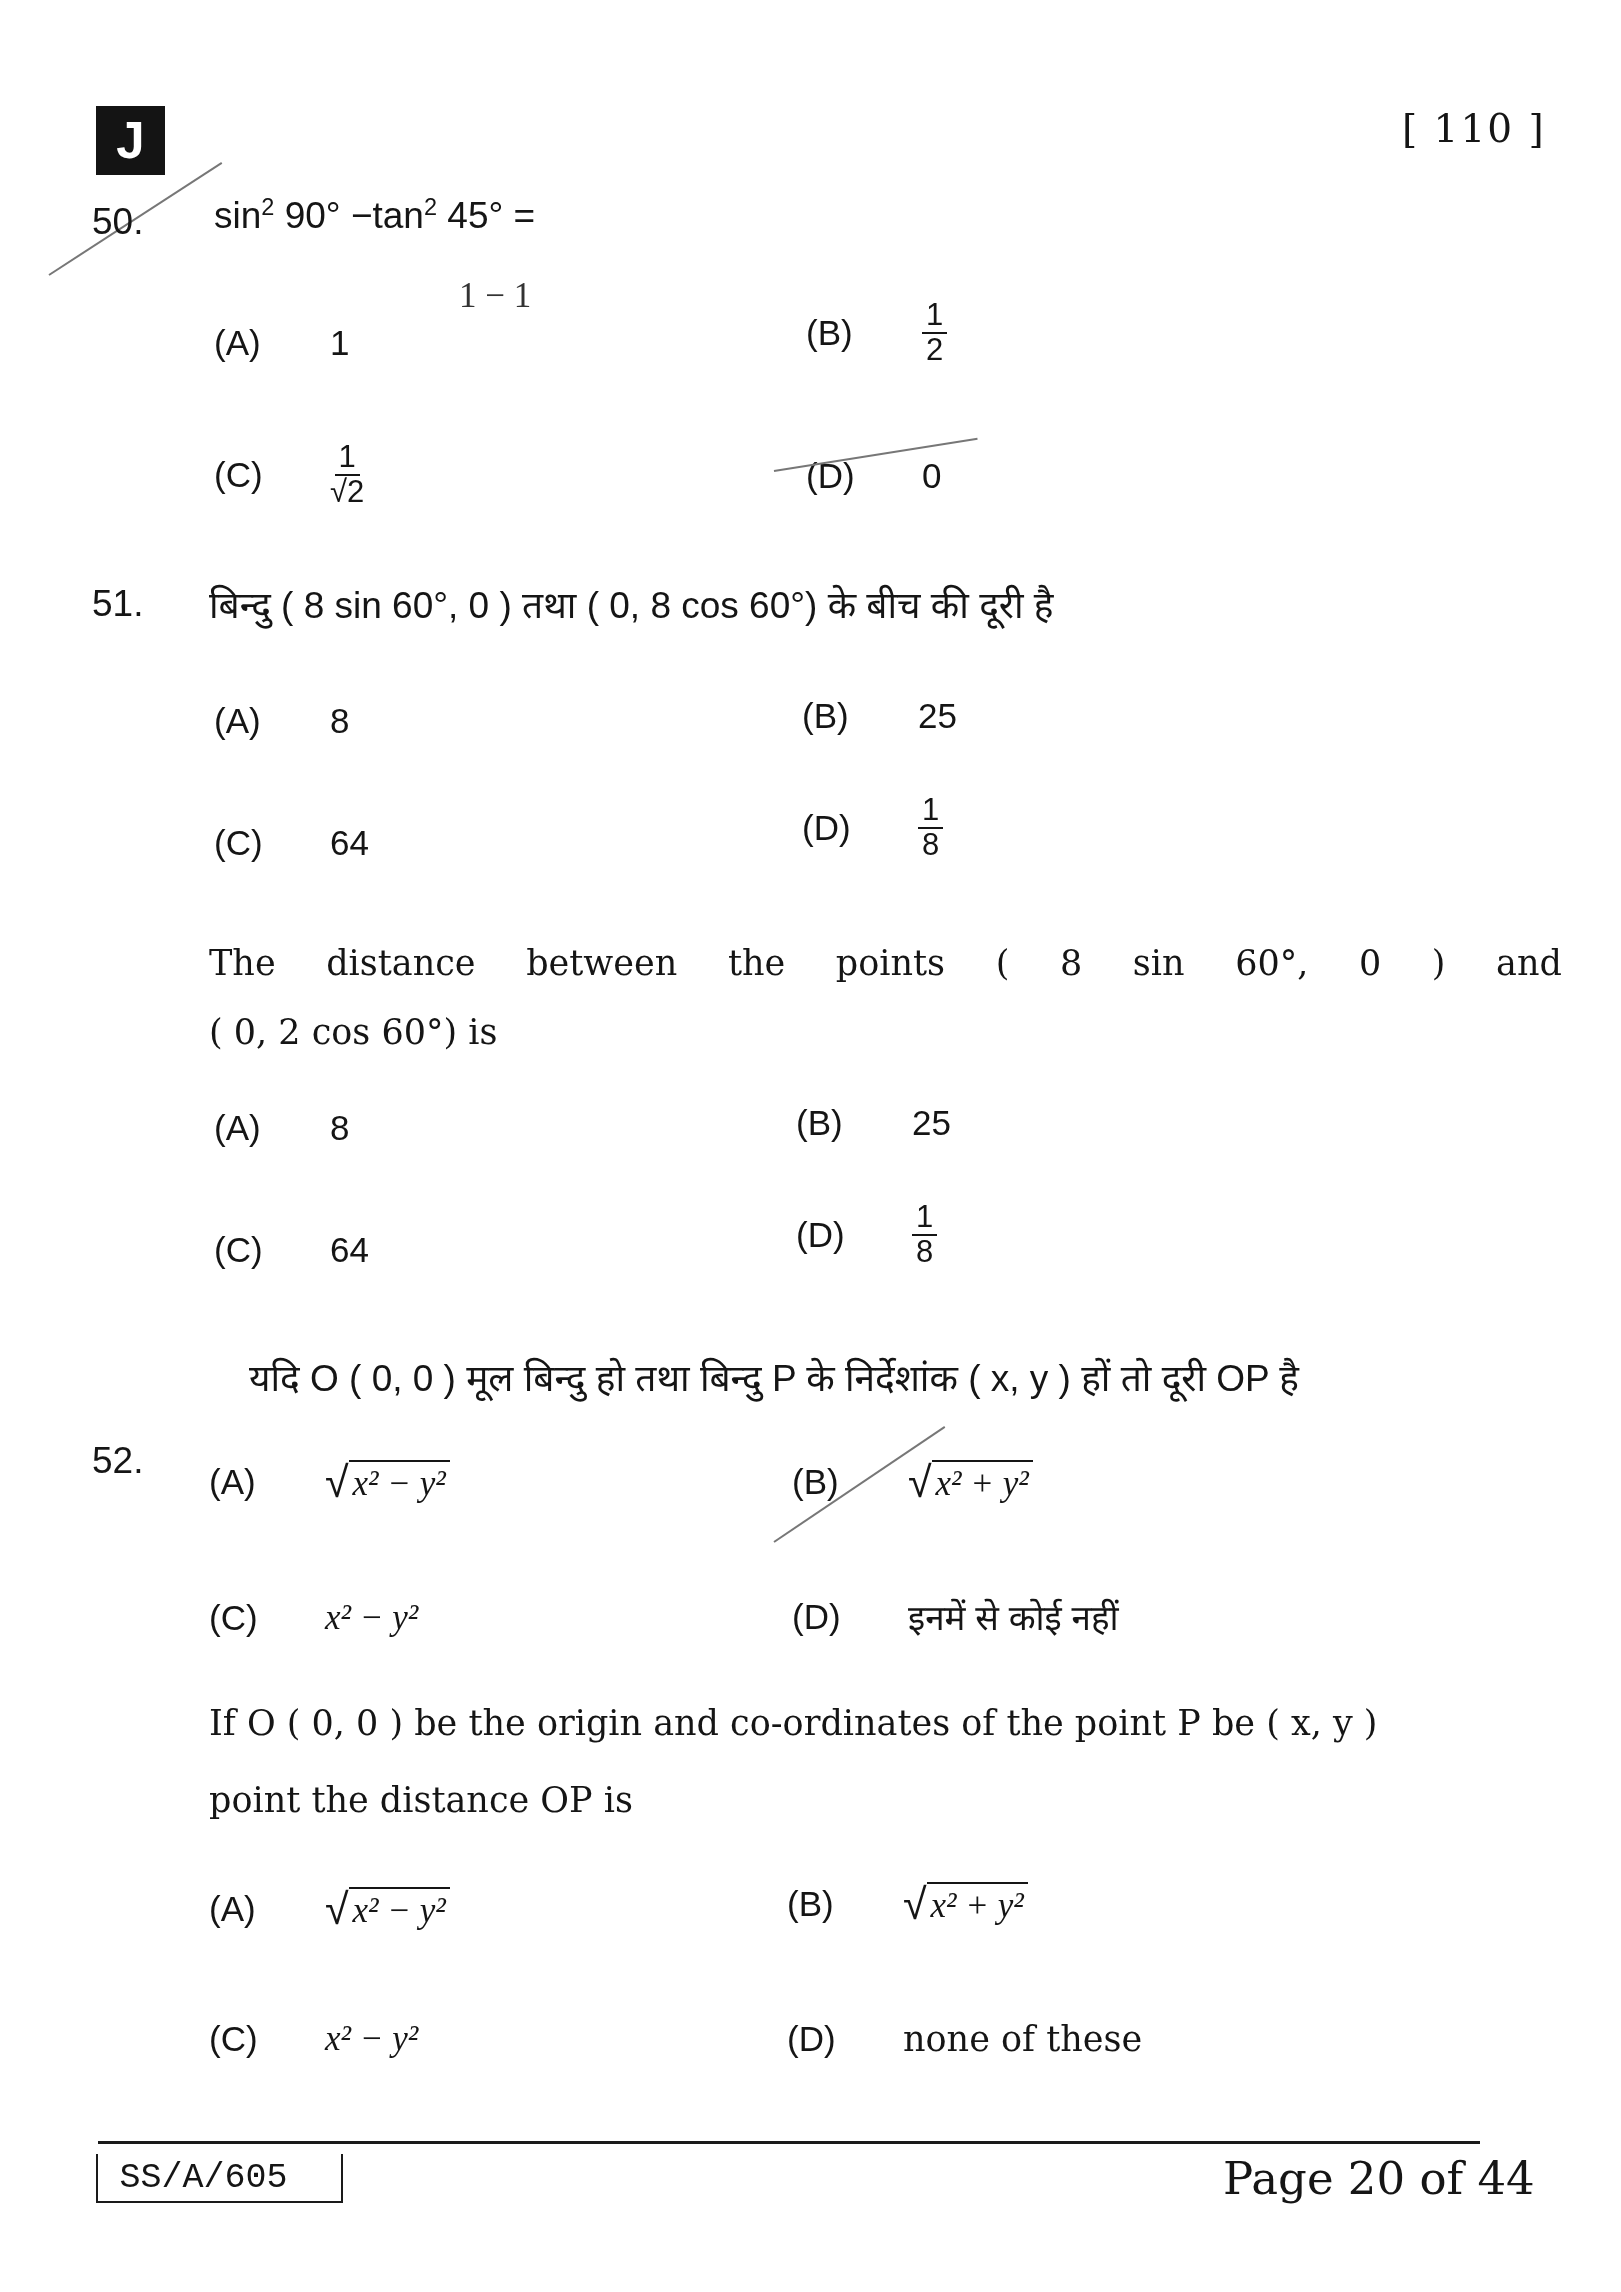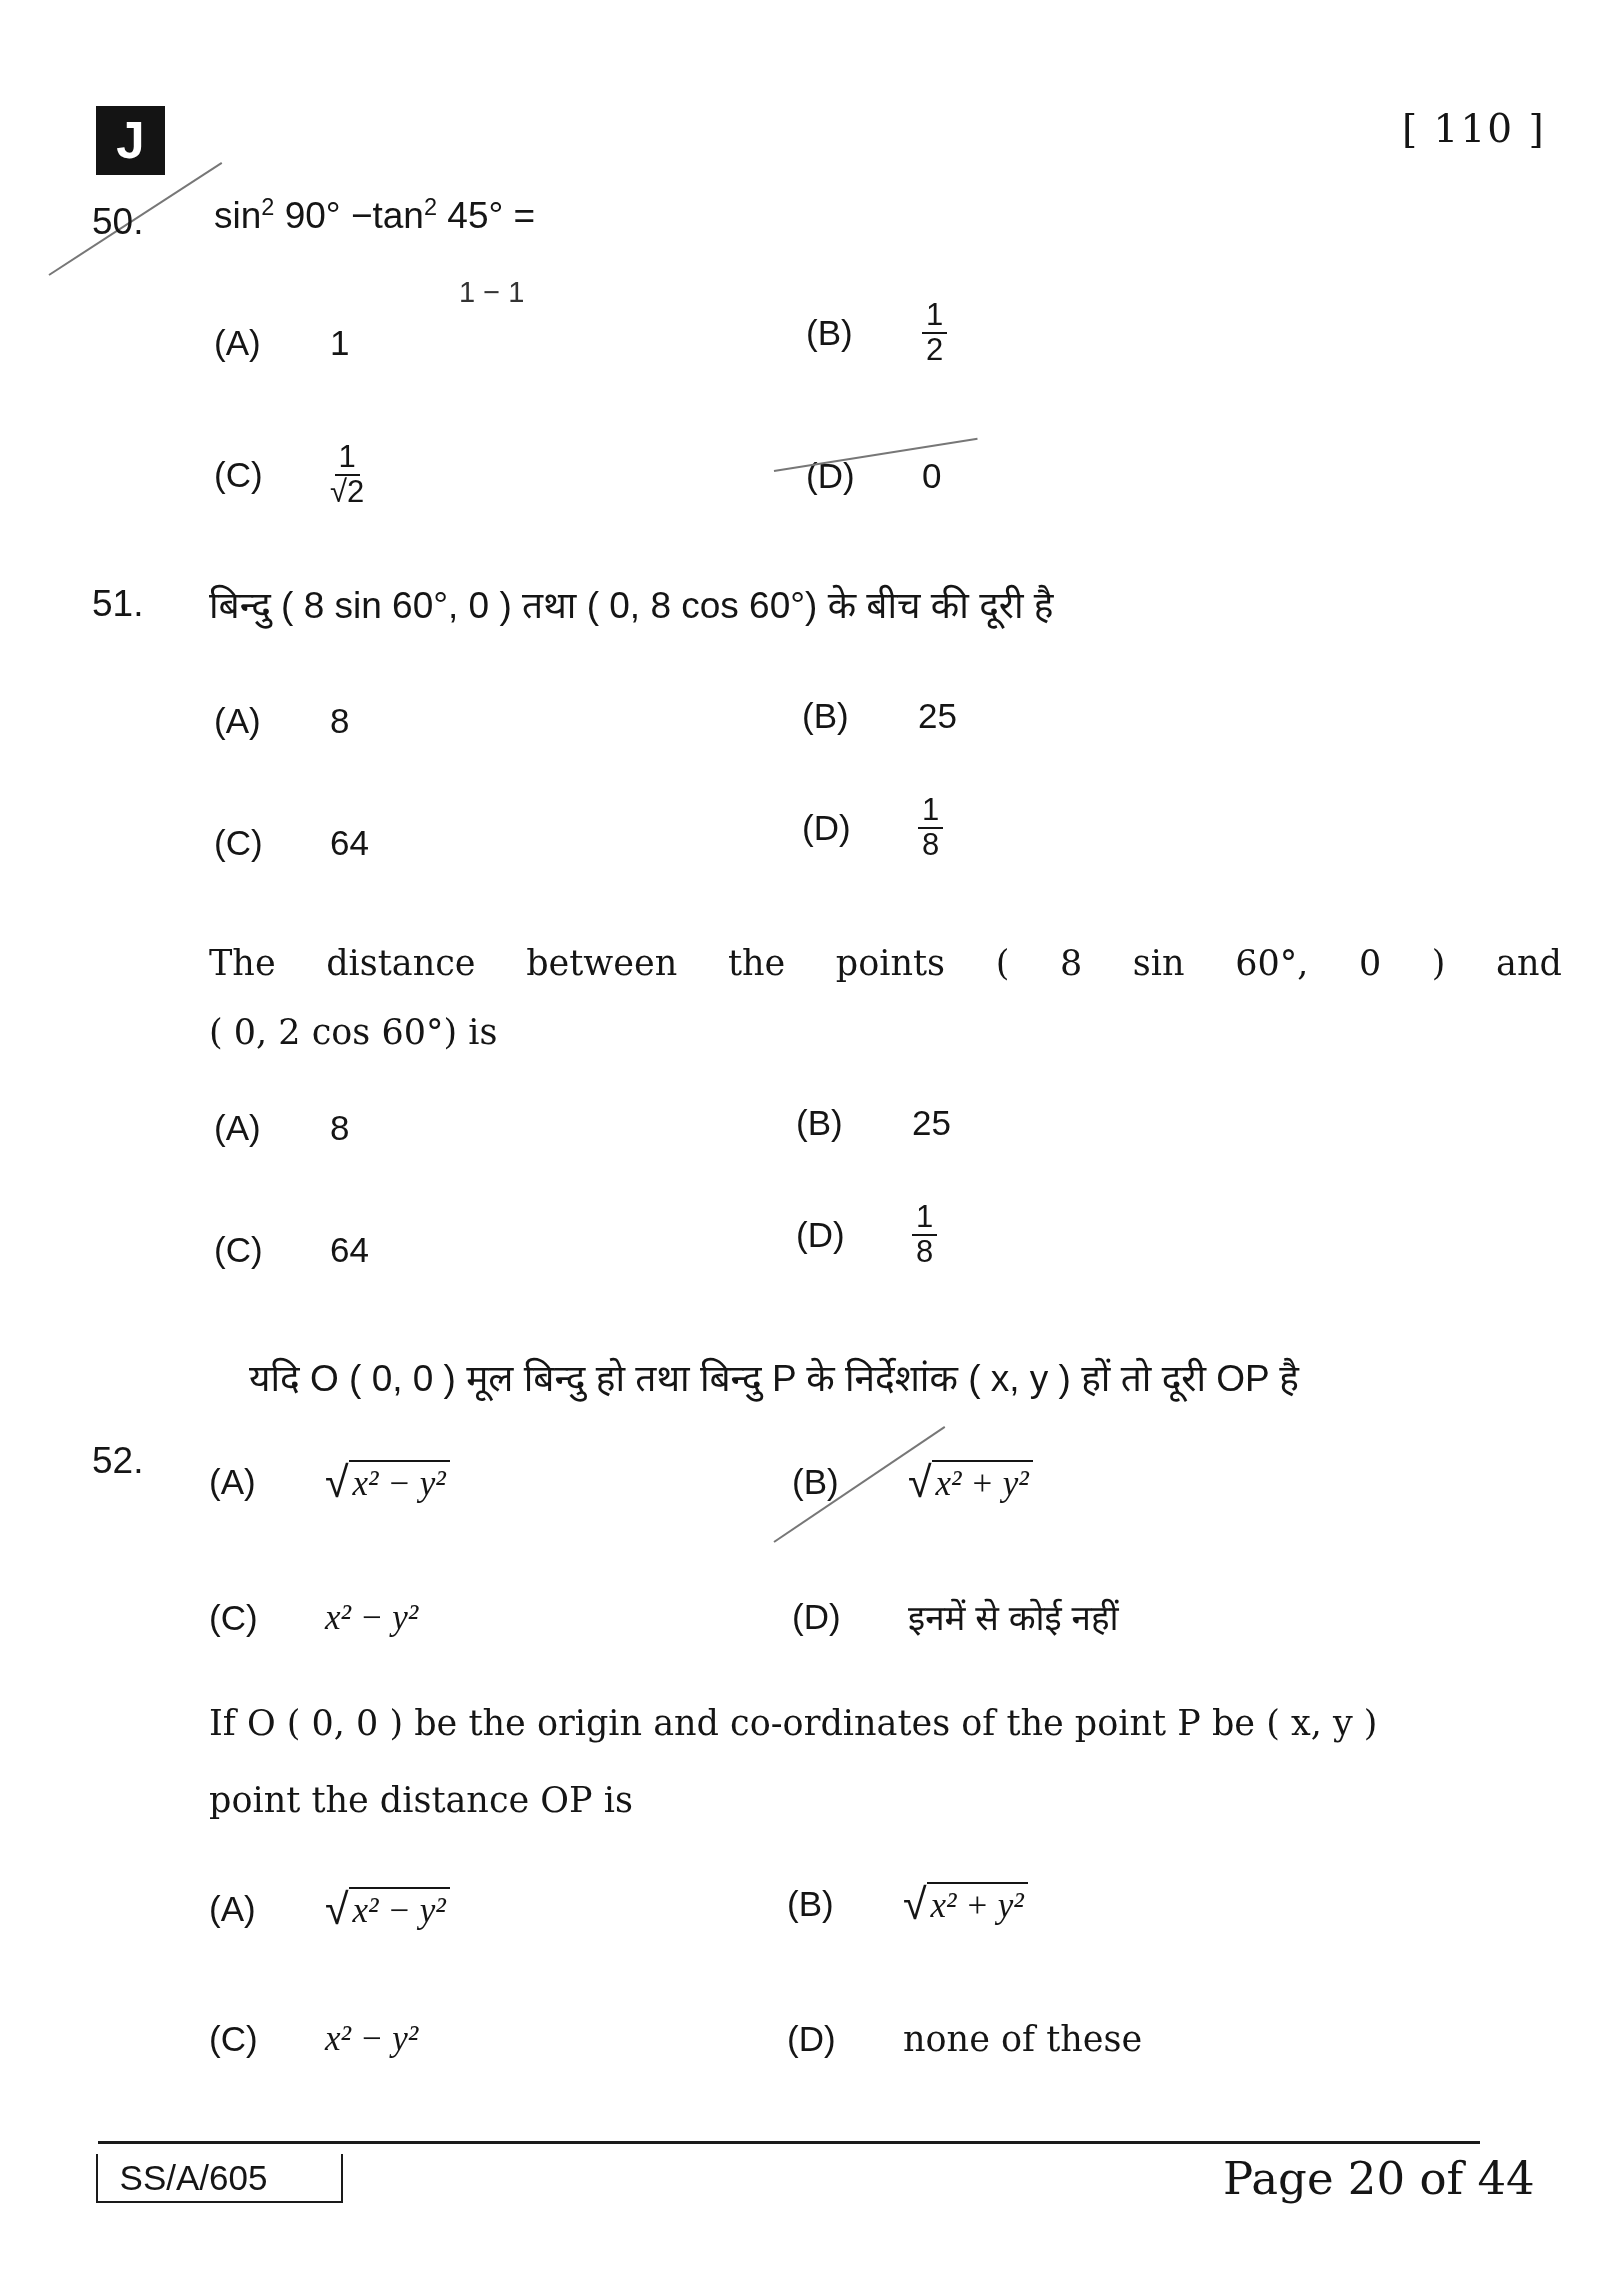--- a/index.html
+++ b/index.html
@@ -19,24 +19,24 @@
   .frac { display:inline-flex; flex-direction:column; align-items:center; font-size:31px; line-height:1.05; }
   .frac .num { border-bottom:2.9px solid #151515; padding:0 3.9px; }
   .sup { font-size:23.5px; vertical-align:super; }
   .it { font-style:italic; font-family:"Liberation Serif", serif; }
   .sqrt { display:inline-flex; align-items:flex-end; }
   .sqrt .rad { font-size:43px; line-height:1; }
   .sqrt .under { border-top:2.9px solid #151515; padding:2px 3.9px 0 3.9px; font-size:35px; }
   .justify { width:1353px; display:flex; justify-content:space-between; }
   .footer-line { left:98px; top:2141px; width:1382px; height:2.9px; background:#1a1a1a; }
   .codebox { left:96px; top:2154px; width:247px; height:49px; border:2.9px solid #1a1a1a; border-top:none;
-             font-size:35px; font-family:Liberation Sans, sans-serif; display:flex; align-items:center; padding-left:21.6px; box-sizing:border-box; }
+             font-size:35px; font-family:Liberation Mono, monospace; display:flex; align-items:center; padding-left:21.6px; box-sizing:border-box; }
   .pagefoot { left:1223px; top:2152px; font-size:45px;text-align:right; }
   .pen { position:absolute; border-top:2px solid #777; transform-origin:left center; }
-  .hw { position:absolute; font-family:Liberation Sans, sans-serif; color:#333; font-size:29px; }
+  .hw { position:absolute; font-family:Liberation Serif, serif; color:#333; font-size:35px; }
 </style>
 </head>
 <body>
 
 <div class="abs jbox">J</div>
 <div class="abs pgnum">[ 110 ]</div>
 
 <div class="pen" style="left:49px;top:274px;width:206px;transform:rotate(-33deg);"></div>
 
 <div class="abs qnum" style="left:92px;top:201px;">50.</div>

